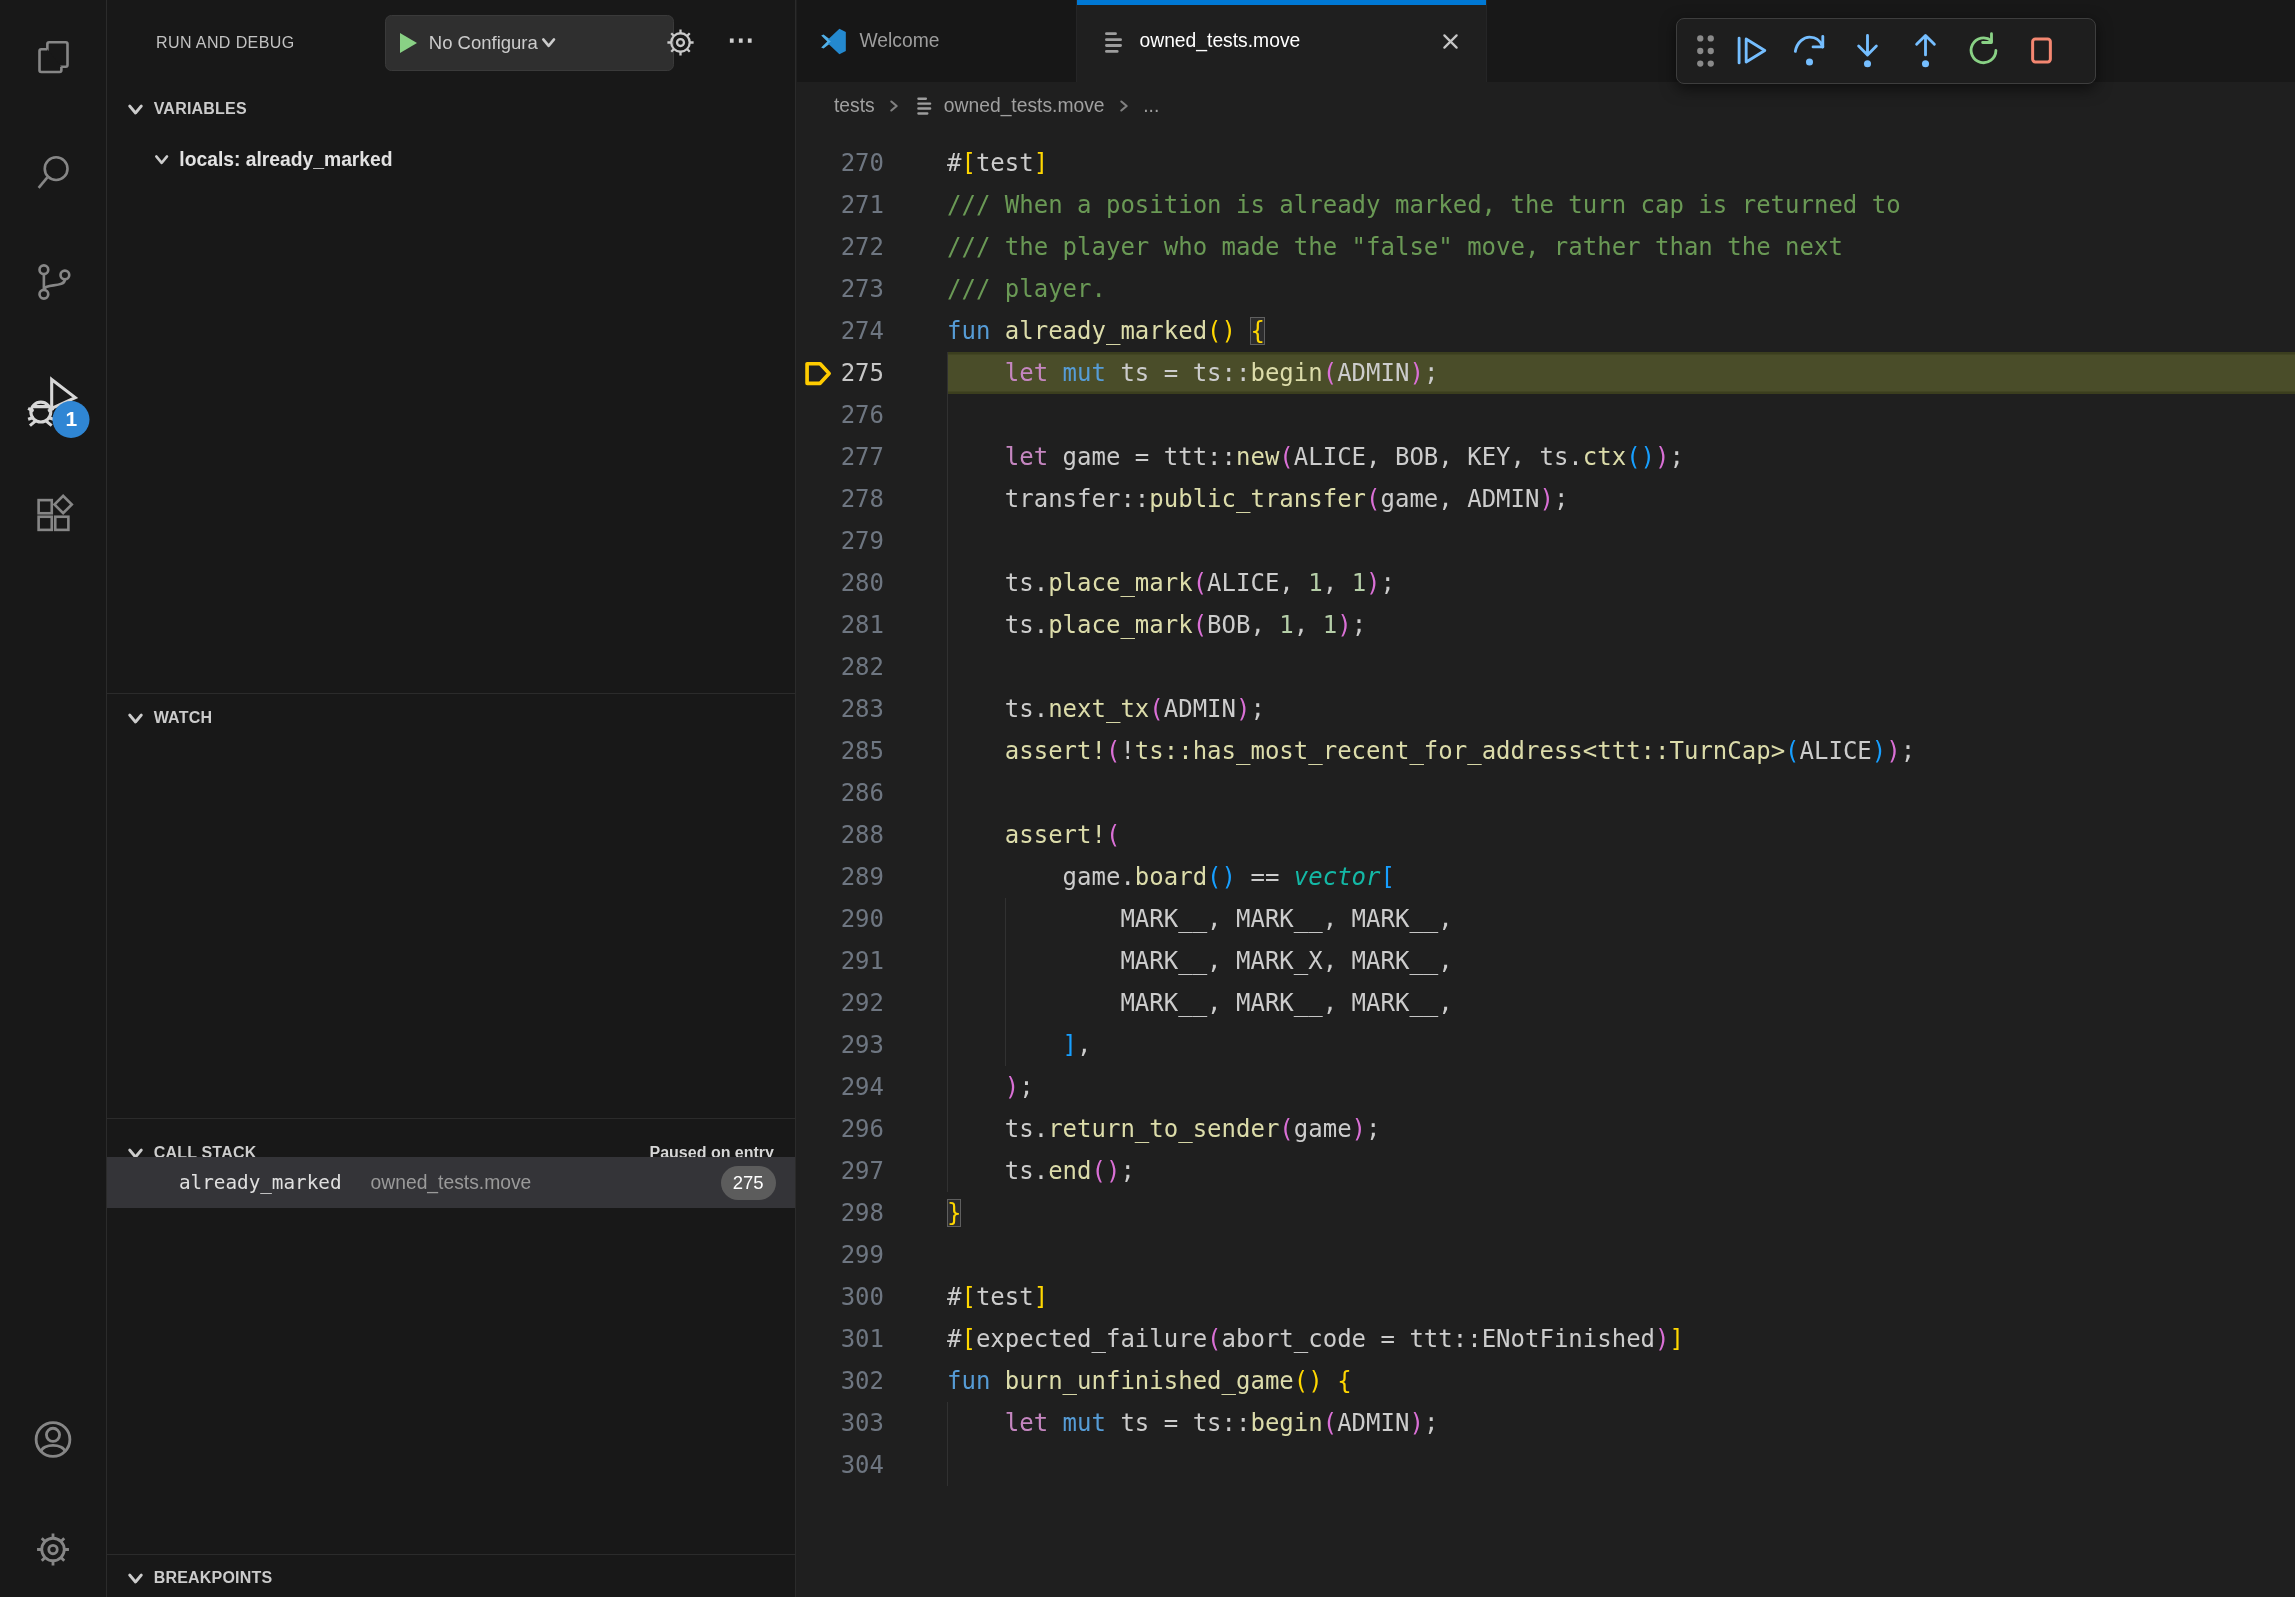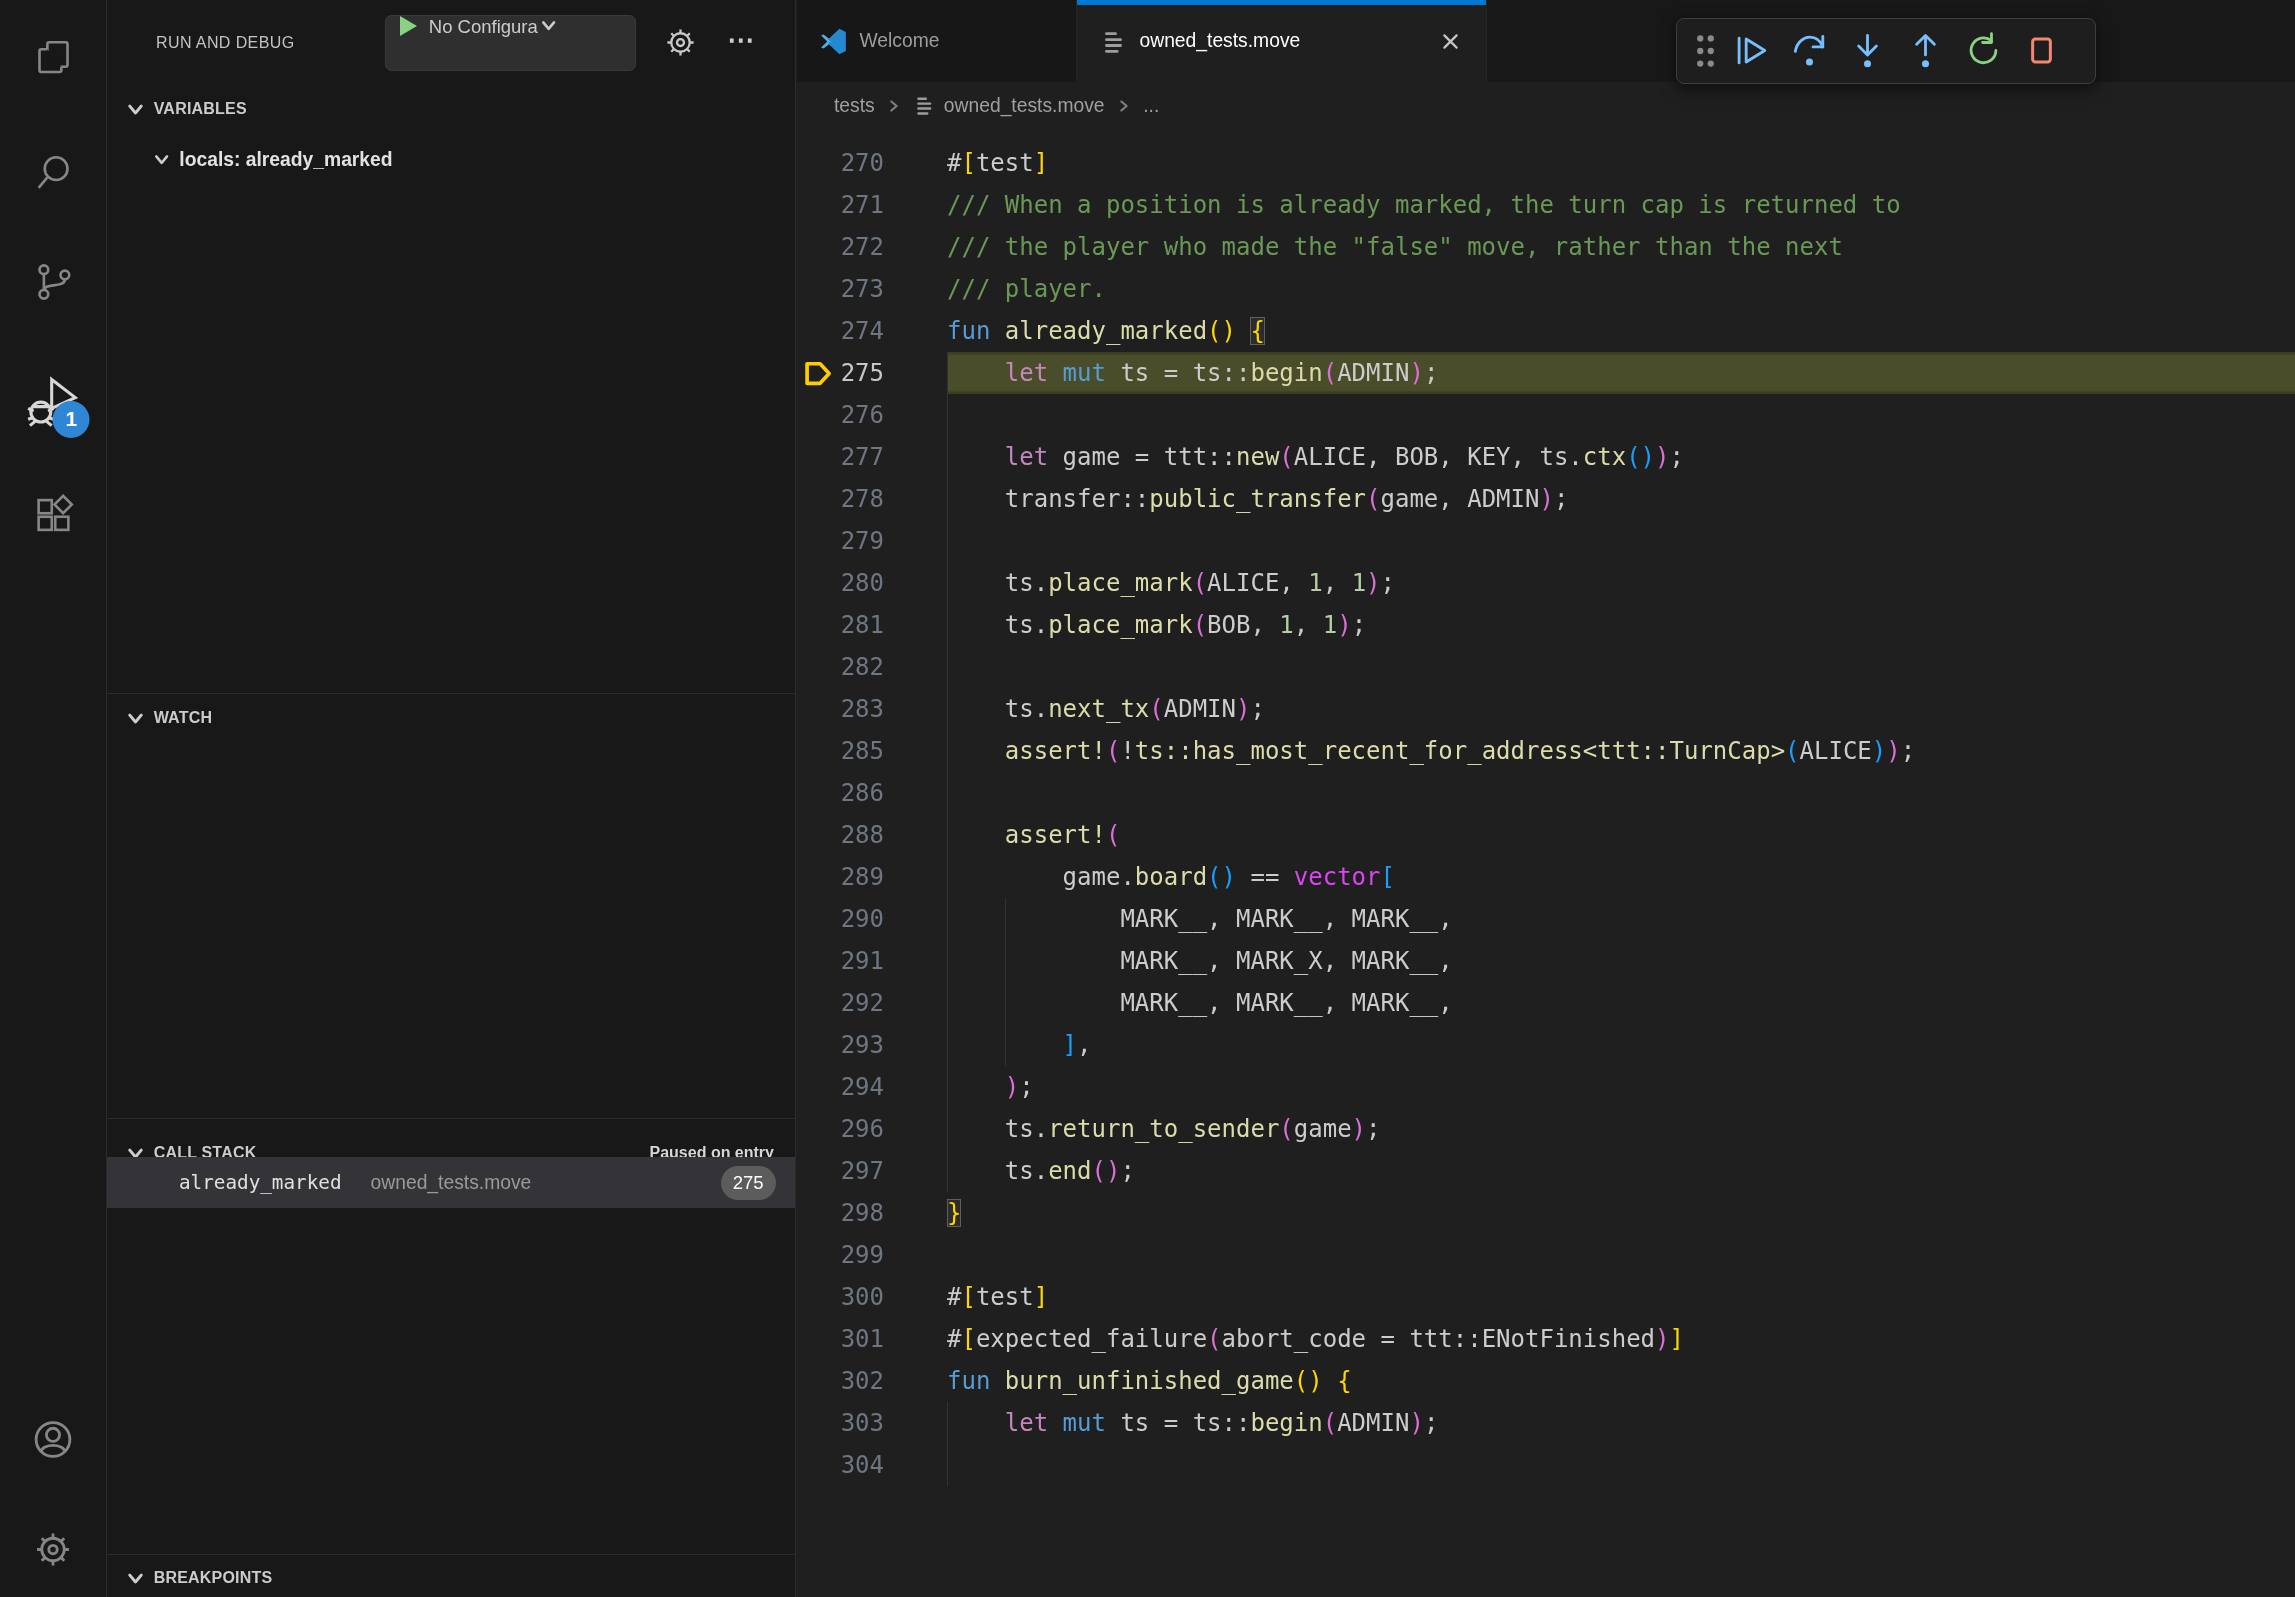--- a/index.html
+++ b/index.html
@@ -17,23 +17,23 @@
   .ab-icon svg { stroke:#868686; fill:none; stroke-width:3; }
   .ab-icon.active svg { stroke:#d7d7d7; }
   .ab-badge { position:absolute; right:-6.4px; bottom:-4.8px; width:37px; height:37px; border-radius:50%;
     background:#2f86d4; color:#ffffff; font-size:21px; font-weight:700;
     display:flex; align-items:center; justify-content:center; }
   
   .sidebar { position:absolute; left:107px; top:0; width:689px; height:100%;
     background:#181818; border-right:0.8px solid #2b2b2b; font-size:16px; }
   .sb-header { position:absolute; left:0; top:0; width:100%; height:85px; display:flex; align-items:center; }
   .sb-title { margin-left:49px; color:#c2c2c2; letter-spacing:0.4px; white-space:nowrap; }
-  .run-config { position:absolute; left:278px; top:14.5px; width:251px; height:56px;
+  .run-config { position:absolute; left:278px; top:14.5px; width:289px; height:56px;
     background:#2f2f2f; border:0.8px solid #3a3a3a; border-radius:6.4px;
-    display:flex; padding:0 11.3px; cursor:pointer; }
+    display:flex; align-items:center; padding:0 11.3px; cursor:pointer; }
   .run-config .play { width:0; height:0; border-left:17.7px solid #89d185;
     border-top:10.5px solid transparent; border-bottom:10.5px solid transparent; margin:0 11.3px 0 3.2px; }
   .run-config .cfg-label { color:#cccccc; font-size:18.5px; max-width:151px; overflow:hidden; white-space:nowrap; }
   .chev { stroke:#cccccc; fill:none; stroke-width:2.4; stroke-linecap:round; stroke-linejoin:round; }
   .sb-gear { position:absolute; left:555px; top:24px; width:37px; height:37px; cursor:pointer; }
   .sb-dots { position:absolute; left:607px; top:16px; width:56px; height:48px; color:#cfcfcf;
     font-size:27px; font-weight:700; letter-spacing:2.4px; display:flex; align-items:center; justify-content:center; cursor:pointer;}
   .section-head { position:absolute; left:0; width:100%; height:42px; display:flex; align-items:center; cursor:pointer; }
   .section-head .chevbox { margin-left:17.7px; width:21px; height:21px; }
   .section-head .lbl { margin-left:8px; font-weight:700; color:#cccccc; letter-spacing:0.2px; }
@@ -73,21 +73,21 @@
   .row.cur .gut { color:#c6c6c6; }
   .gut .marker { position:absolute; left:6.4px; top:6.4px; }
   .txt { flex:1; position:relative; white-space:pre; cursor:text; }
   .row.cur .txt { background:#4a4d29; box-shadow: inset 0 2.4px 0 rgba(56,60,28,.85), inset 0 -2.4px 0 rgba(56,60,28,.85); }
   .gd { position:absolute; top:0; bottom:0; width:0.8px; background:#313131; }
   .tk-d   { color:#cccccc; }
   .tk-c   { color:#6a9955; }
   .tk-kp  { color:#c586c0; }
   .tk-kb  { color:#569cd6; }
   .tk-fn  { color:#dcdcaa; }
-  .tk-ty  { color:#d946ef; }
+  .tk-ty  { color:#14b8a6;font-style:italic; }
   .tk-num { color:#b5cea8; }
   .tk-b1  { color:#ffd700; }
   .tk-b2  { color:#da70d6; }
   .tk-b3  { color:#179fff; }
   .tk-bm  { outline:1.6px solid #5f5f5f; outline-offset:-1.6px; background:rgba(90,93,94,.22); }
   
   .dbg-toolbar { position:absolute; left:1676px; top:17.7px; width:420px; height:66px;
     background:#1e1e1e; border:0.8px solid #3e3e3e; border-radius:8px;
     box-shadow:0 4.8px 14.5px rgba(0,0,0,.55); display:flex; align-items:center; padding:0 14.5px; gap:8px; z-index:5; }
   .dbg-btn { width:50px; height:50px; display:flex; align-items:center; justify-content:center;

